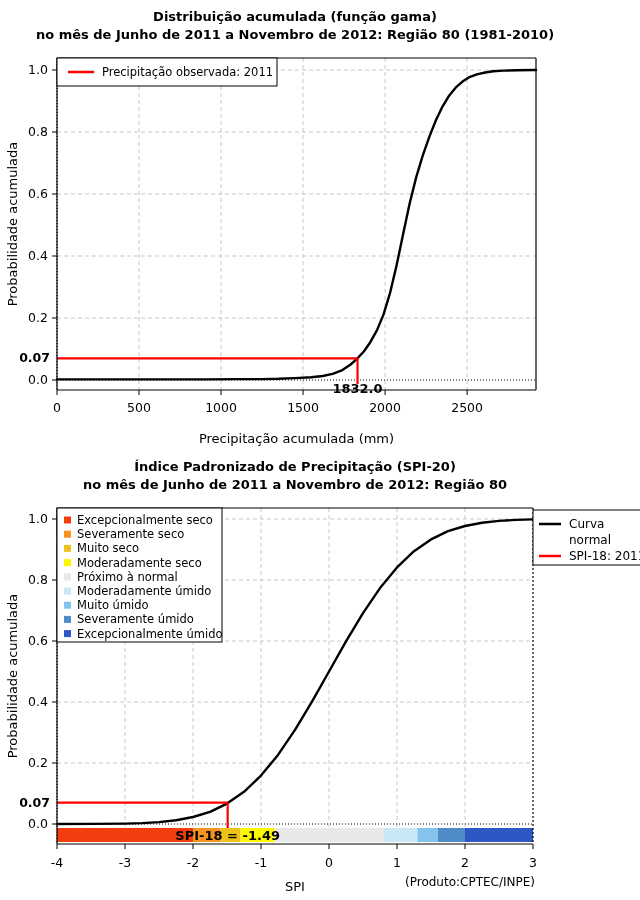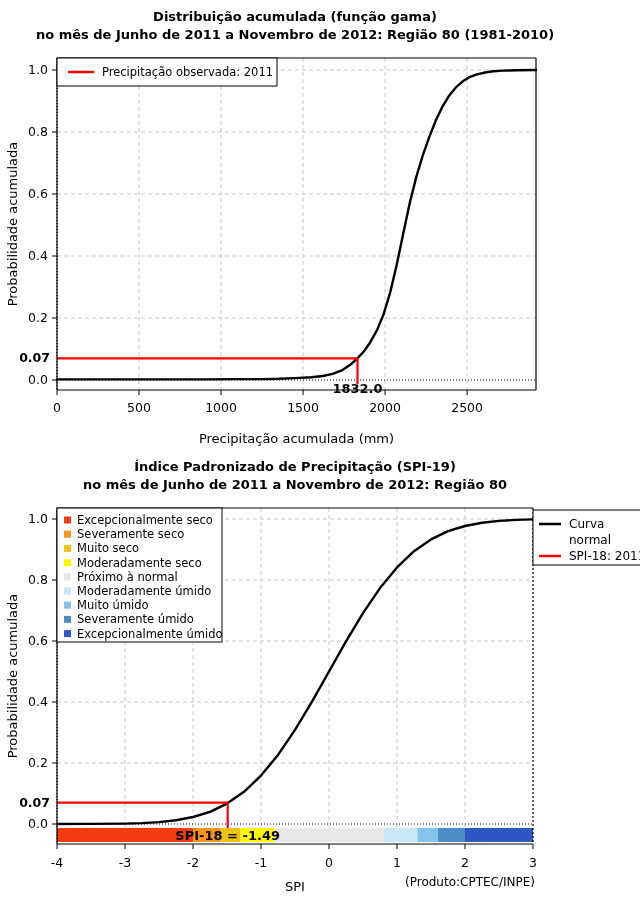--- a/index.html
+++ b/index.html
@@ -62,21 +62,21 @@
       <text x="48" y="136" font-size="12.5px" text-anchor="end">0.8</text>
       <line x1="52" y1="70" x2="57" y2="70" stroke="#000"></line>
       <text x="48" y="74" font-size="12.5px" text-anchor="end">1.0</text>
       <text x="296.5" y="443" font-size="13px" text-anchor="middle">Precipitação acumulada (mm)</text>
       <text x="17" y="224" font-size="13px" text-anchor="middle" transform="rotate(-90 17 224)">Probabilidade acumulada</text>
       <rect x="57" y="58" width="220" height="28" fill="#fff" stroke="#000"></rect>
       <line x1="68" y1="72" x2="94" y2="72" stroke="#ff0000" stroke-width="2.5"></line>
       <text x="102" y="76" font-size="11.5px">Precipitação observada: 2011</text>
     </svg>
 
-  <div class="chart-title" style="top:459px">Índice Padronizado de Precipitação (SPI-19)</div>
+  <div class="chart-title" style="top:459px">Índice Padronizado de Precipitação (SPI-20)</div>
   <div class="chart-title" style="top:477px">no mês de Junho de 2011 a Novembro de 2012: Região 80</div>
   <svg id="plot2" width="640" height="450" viewBox="0 0 640 450" style="top:450px">
       <line x1="57" y1="313" x2="533" y2="313" stroke="#c9c9c9" stroke-dasharray="4 3"></line>
       <line x1="57" y1="252" x2="533" y2="252" stroke="#c9c9c9" stroke-dasharray="4 3"></line>
       <line x1="57" y1="191" x2="533" y2="191" stroke="#c9c9c9" stroke-dasharray="4 3"></line>
       <line x1="57" y1="130" x2="533" y2="130" stroke="#c9c9c9" stroke-dasharray="4 3"></line>
       <line x1="57" y1="69" x2="533" y2="69" stroke="#c9c9c9" stroke-dasharray="4 3"></line>
       <line x1="125" y1="58" x2="125" y2="394" stroke="#c9c9c9" stroke-dasharray="4 3"></line>
       <line x1="193" y1="58" x2="193" y2="394" stroke="#c9c9c9" stroke-dasharray="4 3"></line>
       <line x1="261" y1="58" x2="261" y2="394" stroke="#c9c9c9" stroke-dasharray="4 3"></line>

